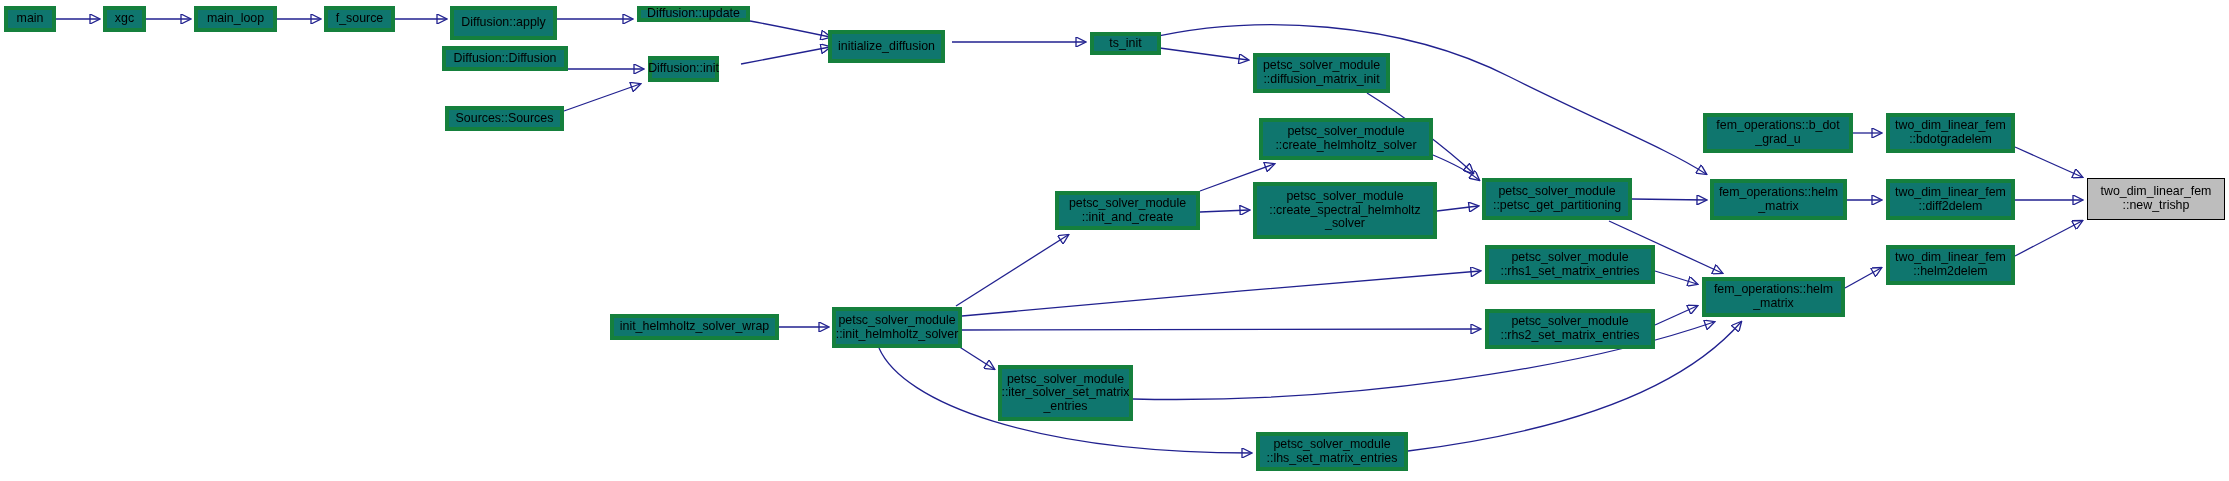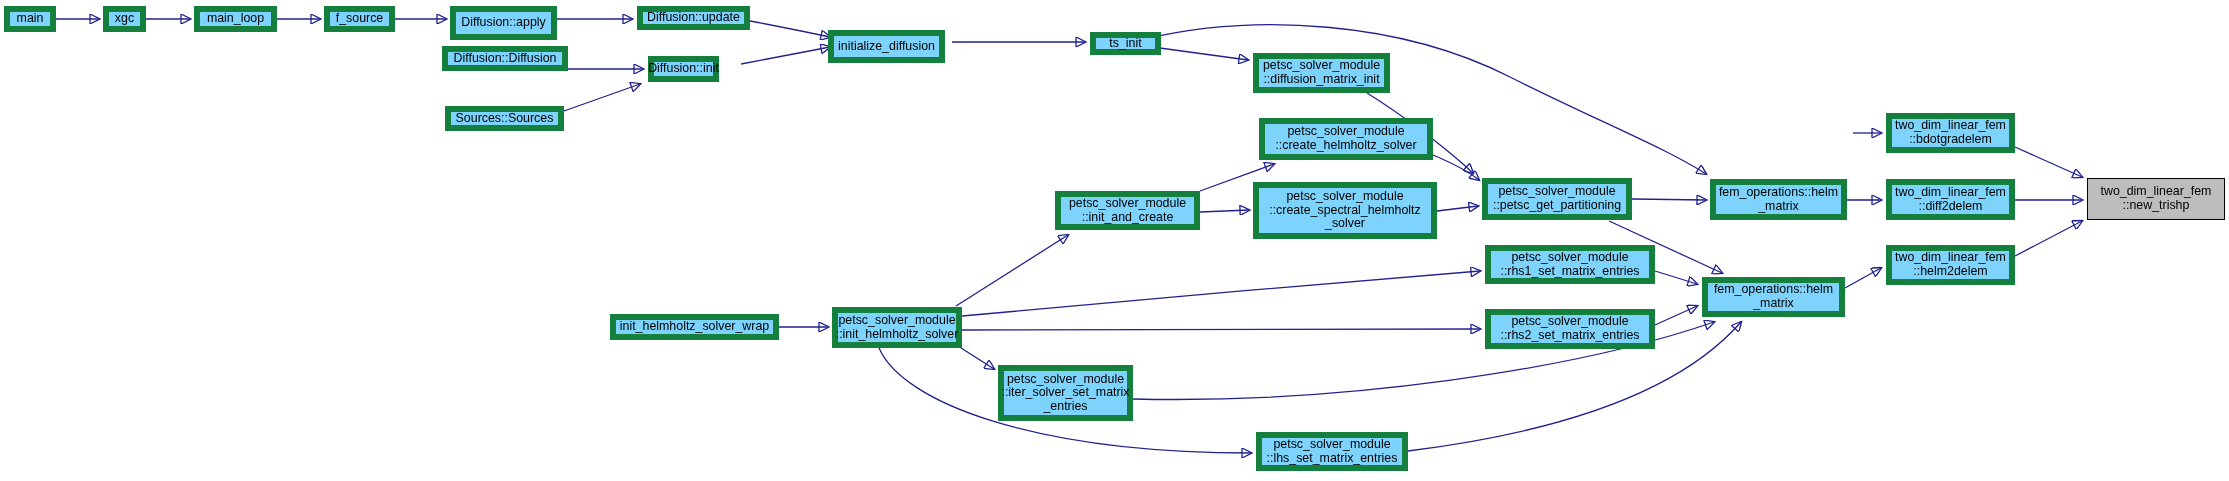--- a/index.html
+++ b/index.html
@@ -8,22 +8,22 @@
     width:2229px;height:481px;
     background:#ffffff;
     font-family:"Liberation Sans","DejaVu Sans",sans-serif;
     overflow:hidden;
   }
   .edges{position:absolute;left:0;top:0;width:2229px;height:481px;}
   .edges path{fill:none;stroke:#21218f;stroke-width:1.3px;}
   .node{
     position:absolute;
     box-sizing:border-box;
-    border:6px solid #15803d;
-    background:#7dd3fc;
+    border:4px solid #15803d;
+    background:#0f766e;
     color:#000000;
     display:flex;align-items:center;justify-content:center;
     text-align:center;
     font-size:12.4px;line-height:13.6px;
     white-space:pre-line;
     padding:0 2px;
   }
   .node.hl{background:#bdbdbd;border:1.5px solid #000000;}
 </style>
 </head>
@@ -72,21 +72,21 @@
     <path marker-end="url(#arr)" d="M2015,147 L2082,177"></path>
     <path marker-end="url(#arr)" d="M2015,200 L2082,200"></path>
     <path marker-end="url(#arr)" d="M2015,256 L2082,221"></path>
   </svg>
 
   <div class="node" style="left:4px;top:6px;width:52px;height:26px"><span>main</span></div>
   <div class="node" style="left:103px;top:6px;width:43px;height:26px"><span>xgc</span></div>
   <div class="node" style="left:194px;top:6px;width:83px;height:26px"><span>main_loop</span></div>
   <div class="node" style="left:324px;top:6px;width:71px;height:26px"><span>f_source</span></div>
   <div class="node" style="left:450px;top:6px;width:107px;height:34px"><span>Diffusion::apply</span></div>
-  <div class="node" style="left:637px;top:6px;width:113px;height:24px"><span>Diffusion::update</span></div>
+  <div class="node" style="left:637px;top:6px;width:113px;height:16px"><span>Diffusion::update</span></div>
   <div class="node" style="left:442px;top:46px;width:126px;height:25px"><span>Diffusion::Diffusion</span></div>
   <div class="node" style="left:648px;top:56px;width:71px;height:26px"><span>Diffusion::init</span></div>
   <div class="node" style="left:445px;top:106px;width:119px;height:25px"><span>Sources::Sources</span></div>
   <div class="node" style="left:828px;top:30px;width:117px;height:33px"><span>initialize_diffusion</span></div>
   <div class="node" style="left:1090px;top:32px;width:71px;height:23px"><span>ts_init</span></div>
   <div class="node" style="left:1253px;top:53px;width:137px;height:40px"><span>petsc_solver_module
 ::diffusion_matrix_init</span></div>
   <div class="node" style="left:1259px;top:118px;width:174px;height:42px"><span>petsc_solver_module
 ::create_helmholtz_solver</span></div>
   <div class="node" style="left:1253px;top:182px;width:184px;height:57px"><span>petsc_solver_module
@@ -101,20 +101,22 @@
 ::iter_solver_set_matrix
 _entries</span></div>
   <div class="node" style="left:1256px;top:432px;width:152px;height:39px"><span>petsc_solver_module
 ::lhs_set_matrix_entries</span></div>
   <div class="node" style="left:1485px;top:245px;width:170px;height:39px"><span>petsc_solver_module
 ::rhs1_set_matrix_entries</span></div>
   <div class="node" style="left:1485px;top:309px;width:170px;height:40px"><span>petsc_solver_module
 ::rhs2_set_matrix_entries</span></div>
   <div class="node" style="left:1482px;top:178px;width:150px;height:42px"><span>petsc_solver_module
 ::petsc_get_partitioning</span></div>
+  <div class="node" style="left:1703px;top:113px;width:150px;height:40px"><span>fem_operations::b_dot
+_grad_u</span></div>
   <div class="node" style="left:1710px;top:179px;width:137px;height:41px"><span>fem_operations::helm
 _matrix</span></div>
   <div class="node" style="left:1702px;top:277px;width:143px;height:40px"><span>fem_operations::helm
 _matrix</span></div>
   <div class="node" style="left:1886px;top:113px;width:129px;height:40px"><span>two_dim_linear_fem
 ::bdotgradelem</span></div>
   <div class="node" style="left:1886px;top:179px;width:129px;height:41px"><span>two_dim_linear_fem
 ::diff2delem</span></div>
   <div class="node" style="left:1886px;top:245px;width:129px;height:40px"><span>two_dim_linear_fem
 ::helm2delem</span></div>

